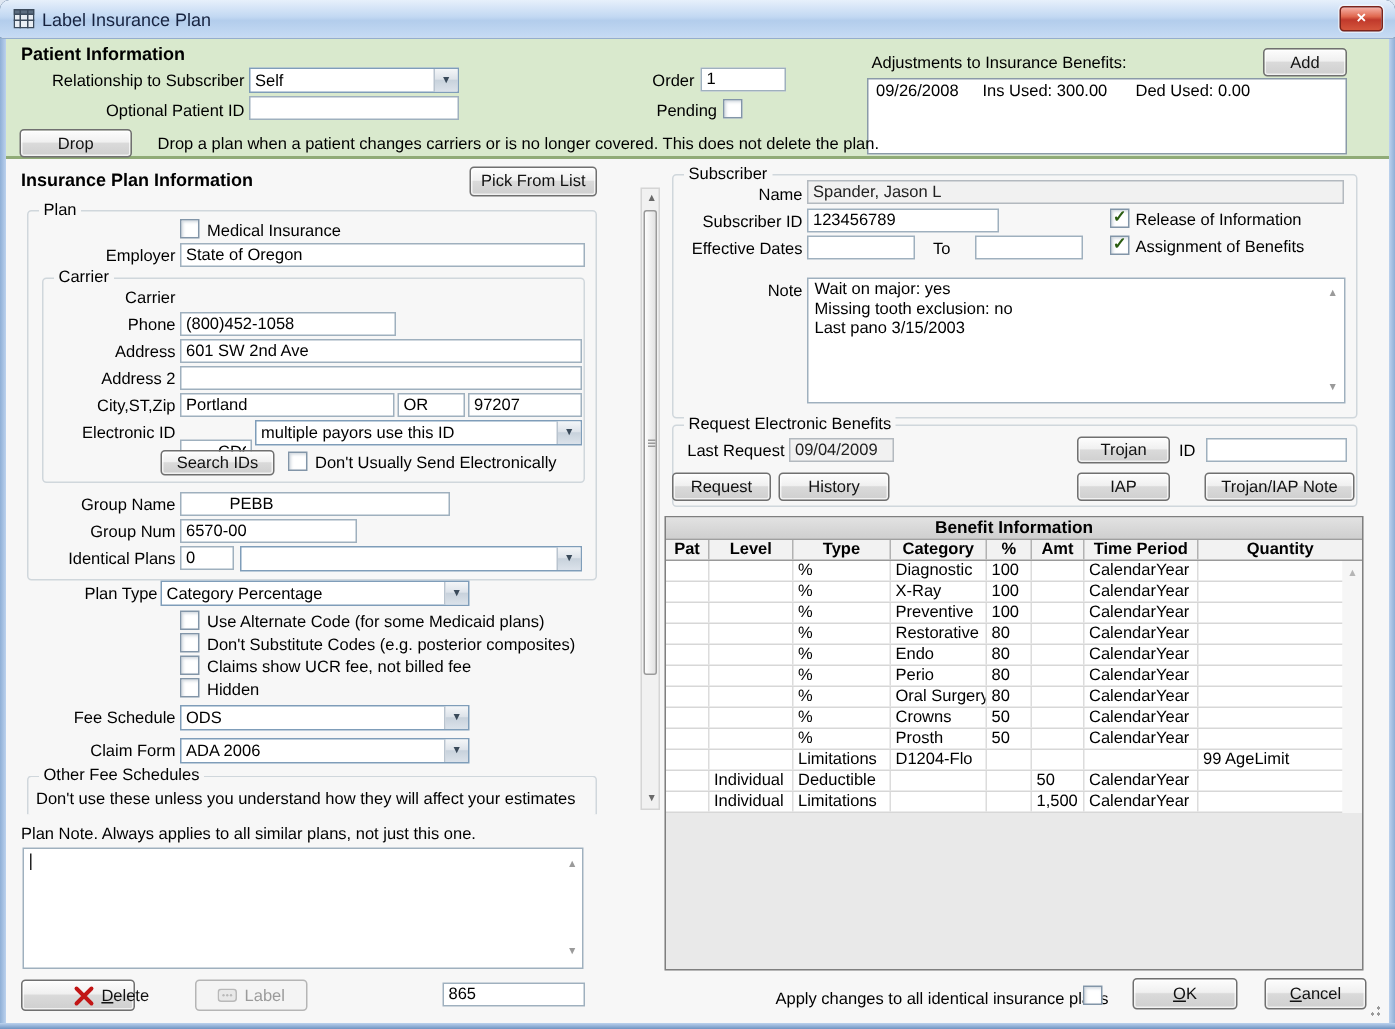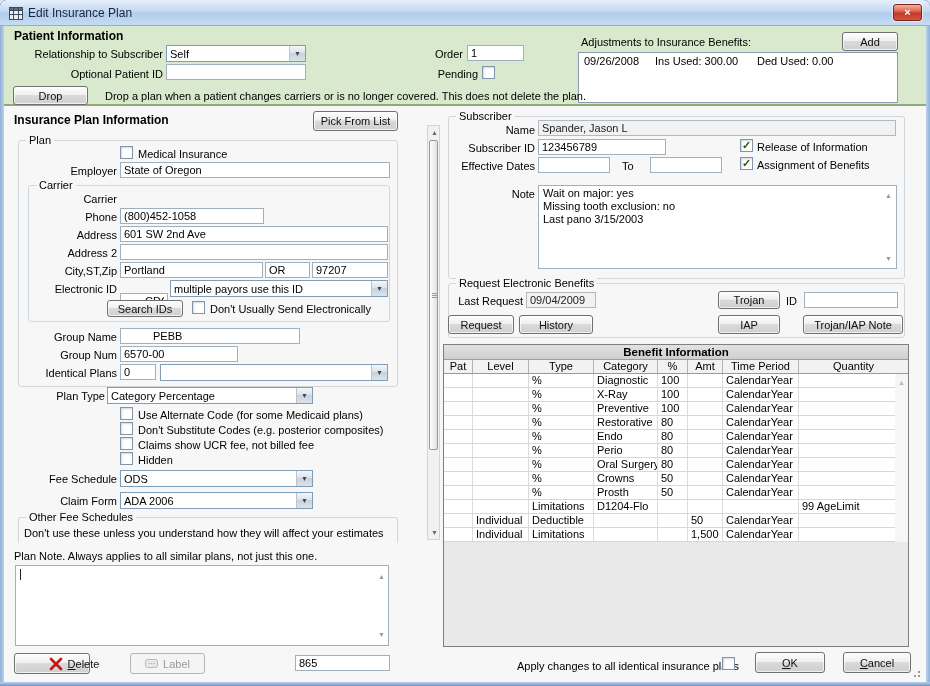--- a/index.html
+++ b/index.html
@@ -54,21 +54,21 @@
   .vscroll{position:absolute;width:13px;background:#f1f1f1;border:1px solid #d5d5d5;}
   .vthumb{position:absolute;left:1px;width:9px;border:1px solid #9a9a9a;border-radius:2px;
           background:linear-gradient(90deg,#fdfdfd,#e2e2e2);}
   .grip{position:absolute;left:2px;width:5px;height:1px;background:#9a9a9a;box-shadow:0 2px 0 #9a9a9a,0 4px 0 #9a9a9a;}
   .caret{position:absolute;width:1px;height:11px;background:#222;}
   
   .bft{position:absolute;left:443px;top:344px;width:466px;height:303px;border:1px solid #7f7f7f;background:#e9e9e9;}
   .bft-title{height:15px;background:linear-gradient(#e2e2e2,#cfcfcf);border-bottom:1px solid #9f9f9f;
              font-weight:bold;font-size:11.5px;text-align:center;line-height:15px;}
   .bft-head{display:flex;height:14px;background:#f2f2f2;border-bottom:1px solid #9a9a9a;}
-  .bft-head .hc{font-weight:normal;font-size:11px;line-height:13px;text-align:center;
+  .bft-head .hc{font-weight:bold;font-size:11px;line-height:13px;text-align:center;
                 border-right:1px solid #b2b2b2;overflow:hidden;white-space:nowrap;}
   .hc:nth-child(1){width:29px}.hc:nth-child(2){width:56px}.hc:nth-child(3){width:65px}
   .hc:nth-child(4){width:64px}.hc:nth-child(5){width:30px}.hc:nth-child(6){width:35px}
   .hc:nth-child(7){width:76px}.hc:nth-child(8){width:109px;border-right:none}
   .bft-body{display:flex;}
   .t-rows{width:453px;background:#fff;}
   .t-row{display:flex;height:14px;border-bottom:1px solid #d7d7d7;background:#fff;}
   .t-cell{font-size:11px;line-height:13px;padding-left:3px;border-right:1px solid #dcdcdc;
           overflow:hidden;white-space:nowrap;}
   .t-cell:nth-child(1){width:29px}.t-cell:nth-child(2){width:56px}.t-cell:nth-child(3){width:65px}
@@ -86,21 +86,21 @@
 <div class="window">
 
   <div class="titlebar">
     <span class="app-icon">
       <svg width="14" height="13" viewBox="0 0 14 13">
           <rect x="0.5" y="0.5" width="13" height="12" fill="#e9eef4" stroke="#3c4b5c"></rect>
           <rect x="0.5" y="0.5" width="13" height="3" fill="#5c6d80" stroke="#3c4b5c"></rect>
           <path d="M0 7.5h14M4.5 0v13M9.5 0v13" stroke="#3c4b5c" fill="none"></path>
         </svg>
     </span>
-    <span class="title-text">Edit Insurance Plan</span>
+    <span class="title-text">Label Insurance Plan</span>
     <div class="close-btn"><span>×</span></div>
   </div>
 
   <div class="green"></div>
   <div class="h1" style="left:14px;top:29px;">Patient Information</div>
 
   <div class="lbl" style="left:13px;top:48px;width:150px;">Relationship to Subscriber</div>
   <div class="cmb" style="left:166px;top:45px;width:140px;">
     <span class="cmb-val">Self</span>
     <span class="cmb-btn">▼</span>

